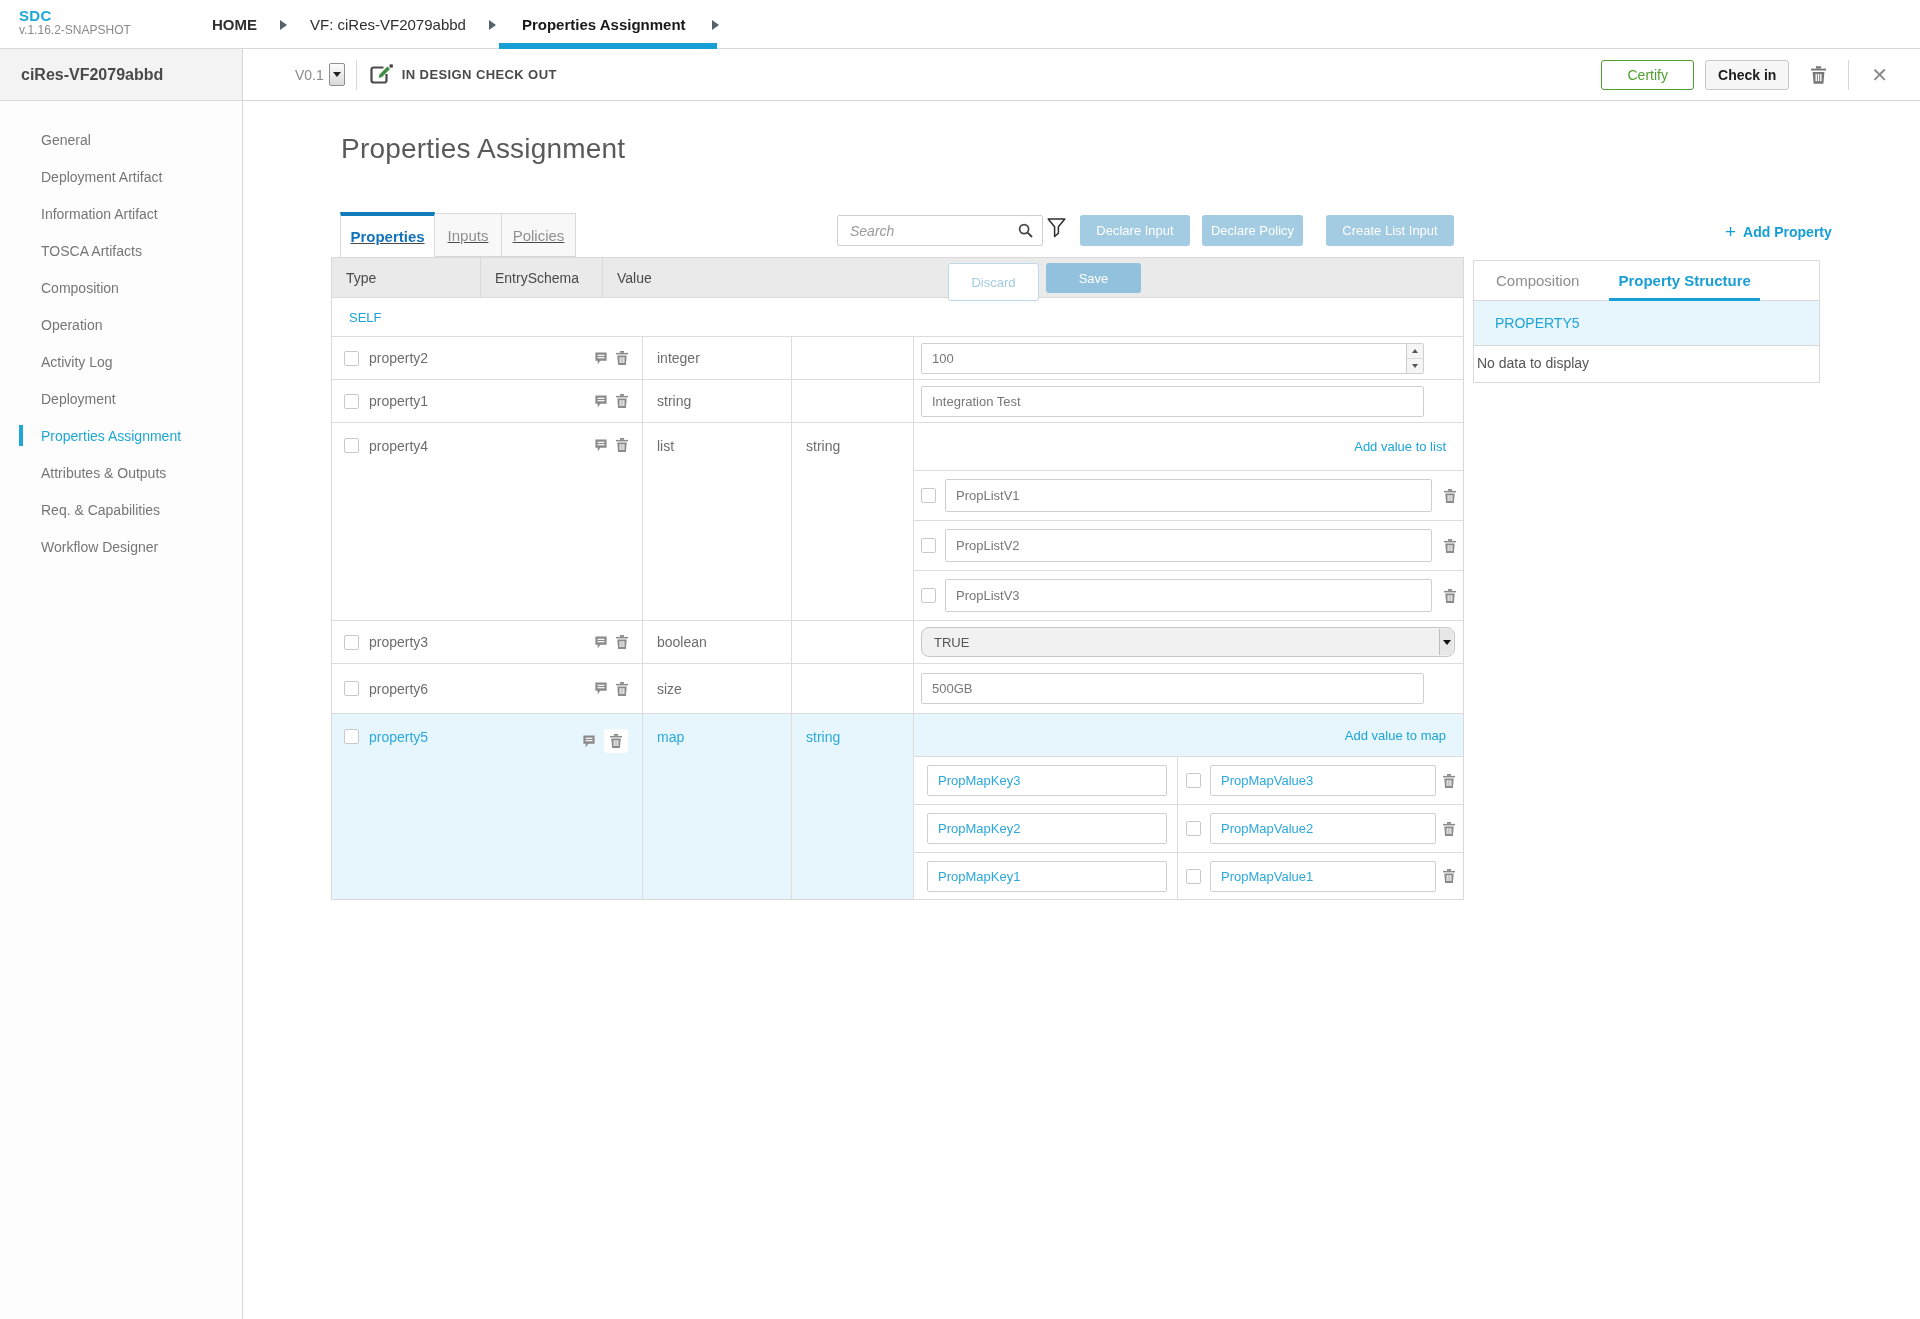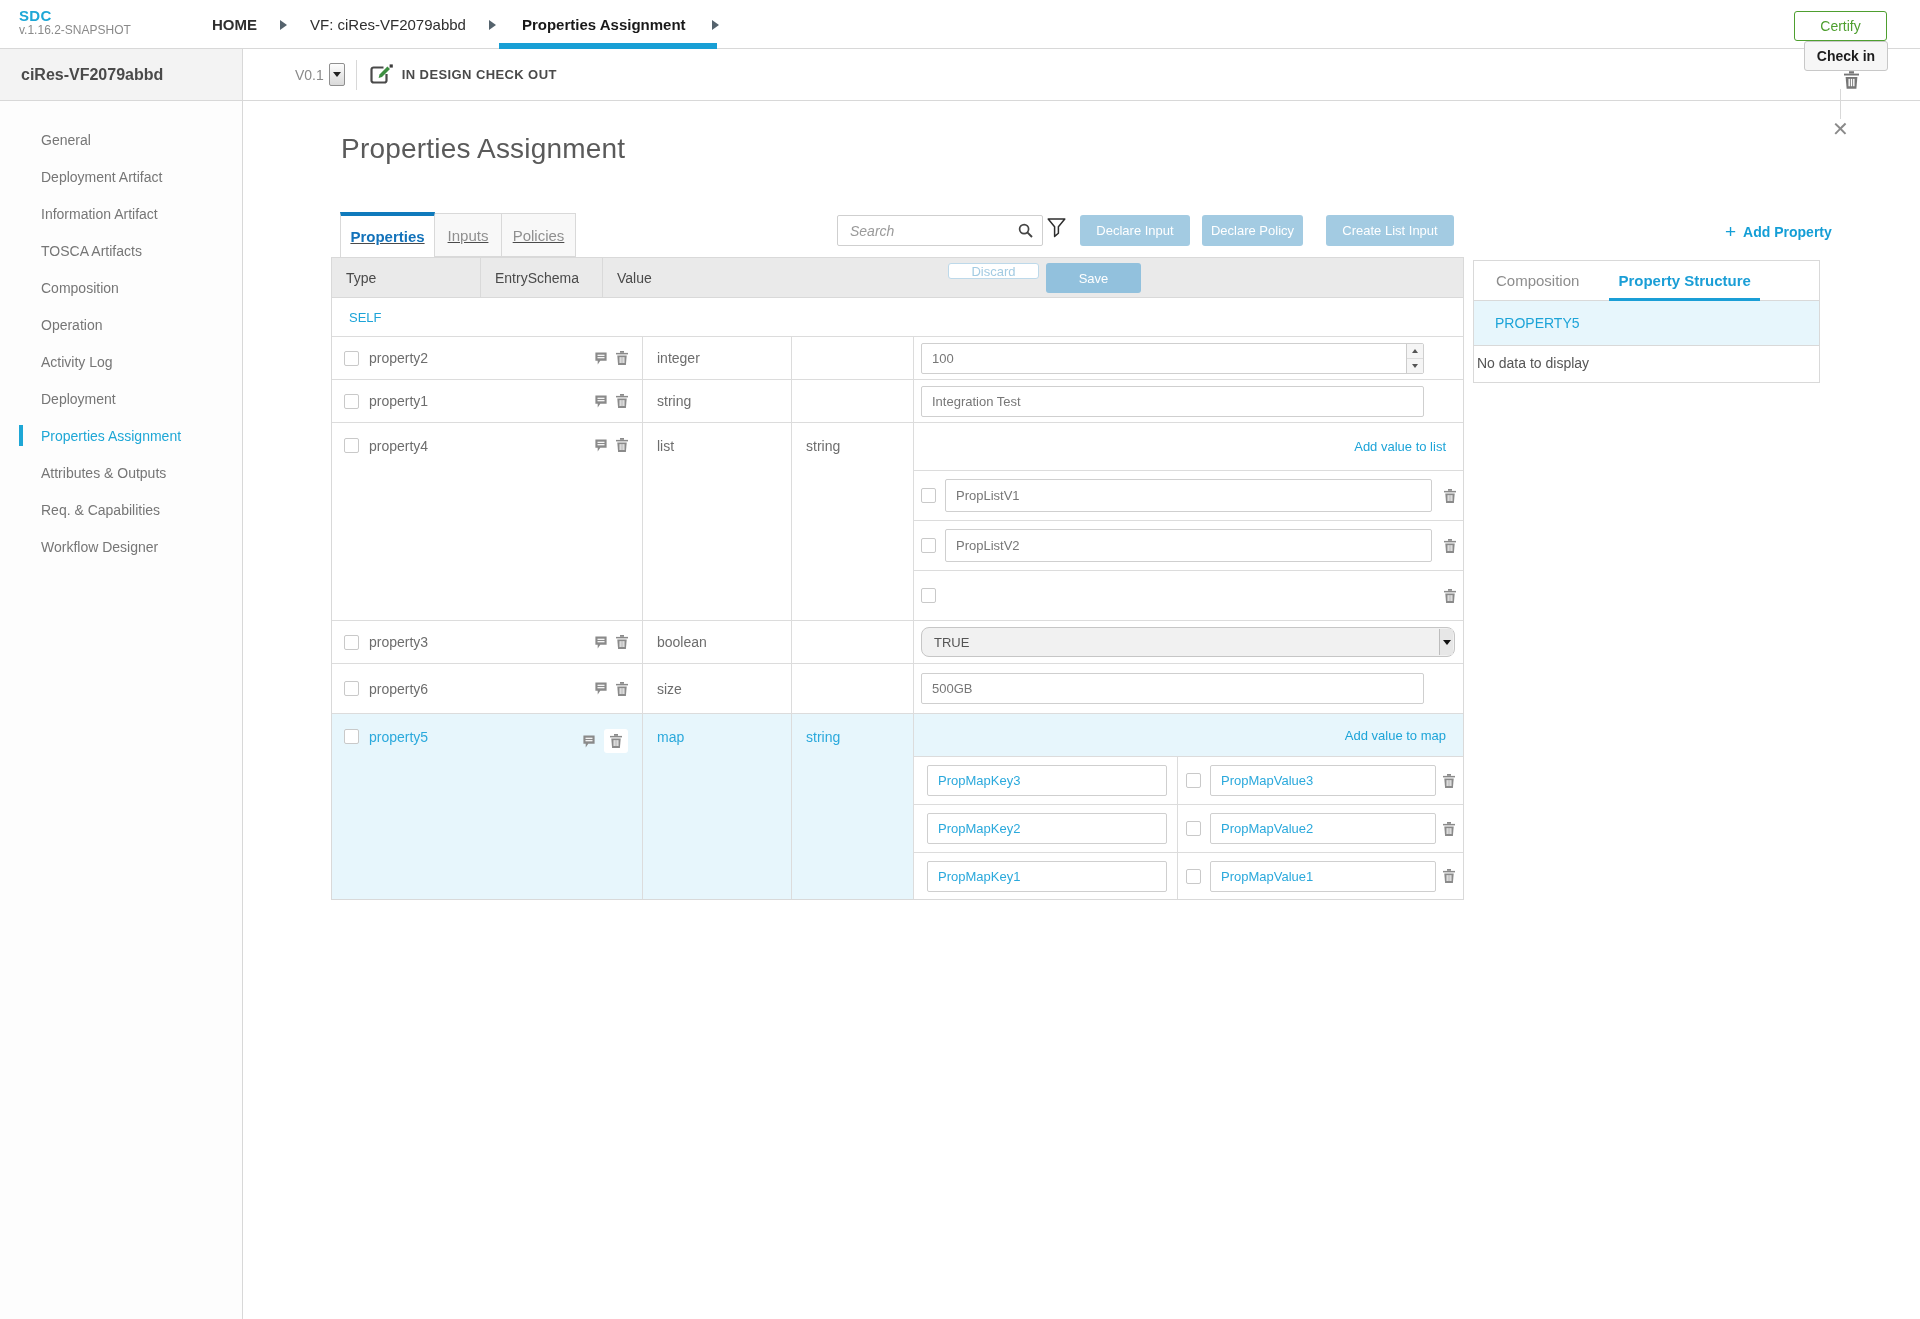--- a/index.html
+++ b/index.html
@@ -35,21 +35,21 @@
 
   
   .toolbar { height:52px; border-bottom:1px solid #d8d8d8; display:flex; align-items:center; }
   .tb-left { display:flex; align-items:center; margin-left:52px; }
   .version-label { font-size:14px; color:#8a8a8a; }
   .mini-select { width:16px; height:23px; margin-left:5px; border:1px solid #8f8f8f; border-radius:2px; background:linear-gradient(#fdfdfd,#d9d9d9); display:flex; align-items:center; justify-content:center; cursor:pointer; }
   .mini-select i { width:0; height:0; border-top:5px solid #222; border-left:4px solid transparent; border-right:4px solid transparent; }
   .tb-divider { width:1px; height:30px; background:#d8d8d8; margin:0 12px 0 11px; }
   .checkout-icon { display:flex; margin-right:9px; }
   .status-label { font-size:13px; font-weight:700; color:#4a4a4a; letter-spacing:.4px; }
-  .tb-right { display:flex; align-items:center; margin-left:auto; margin-right:32px;flex-direction:column; }
+  .tb-right { display:flex; align-items:center; margin-left:auto; margin-right:32px; }
   .btn-certify { width:93px; height:30px; background:#fff; border:1px solid #4e9f2f; border-radius:3px; color:#4e9f2f; font-size:14px; font-family:inherit; cursor:pointer; }
   .btn-checkin { width:84px; height:30px; margin-left:11px; background:#f6f6f6; border:1px solid #c8c8c8; border-radius:3px; color:#1c1c1c; font-size:14px; font-weight:600; font-family:inherit; cursor:pointer; }
   .tb-trash { margin-left:22px; color:#767676; cursor:pointer; display:flex; }
   .tb-sep { width:1px; height:30px; background:#d8d8d8; margin:0 22px; }
   .tb-close { font-size:20px; color:#8a8a8a; cursor:pointer; line-height:1; }
 
   
   .page-title { position:absolute; left:98px; top:84px; font-size:28px; font-weight:400; color:#5a5a5a; letter-spacing:.2px; }
 
   
@@ -77,21 +77,21 @@
   .prop-table { position:absolute; left:88px; top:208px; width:1133px; border:1px solid #d9d9d9; background:#fff; }
   .t-header { height:40px; background:#eaeaea; border-bottom:1px solid #d9d9d9; display:flex; align-items:center; }
   .hc { height:100%; display:flex; align-items:center; font-size:14px; color:#4a4a4a; border-right:1px solid #d9d9d9; }
   .hc:last-child { border-right:none; }
   .col-name { width:311px; padding-left:16px; }
   .col-type { width:149px; padding-left:14px; }
   .col-schema { width:122px; padding-left:14px; }
   .col-value { width:549px; padding-left:14px; position:relative; }
   .sort-arrow { width:0; height:0; border-top:5px solid #9a9a9a; border-left:4px solid transparent; border-right:4px solid transparent; margin-left:7px; margin-top:2px; }
   .hdr-btns { position:absolute; right:11px; top:5px; display:flex; }
-  .btn-discard { width:91px; height:16px; background:#fff; border:1px solid #bdd9ea; border-radius:3px; color:#a3cbe2; font-size:13px; font-family:inherit; cursor:pointer; }
+  .btn-discard { width:91px; height:38px; background:#fff; border:1px solid #bdd9ea; border-radius:3px; color:#a3cbe2; font-size:13px; font-family:inherit; cursor:pointer; }
   .btn-save { width:95px; height:30px; margin-left:7px; background:#92c1dd; border:none; border-radius:3px; color:#fff; font-size:13px; font-family:inherit; cursor:pointer; }
 
   .group-row { height:39px; display:flex; align-items:center; padding-left:17px; border-bottom:1px solid #dcdcdc; font-size:13px; color:#1da4d8; cursor:pointer; }
 
   .t-row { display:flex; border-bottom:1px solid #dcdcdc; }
   .t-row:last-child { border-bottom:none; }
   .cell { border-right:1px solid #dcdcdc; }
   .cell:last-child { border-right:none; }
   .c-name { width:311px; display:flex; align-items:center; padding-left:12px; }
   .c-type { width:149px; display:flex; align-items:center; padding-left:14px; font-size:14px; color:#6d6d6d; }
@@ -393,20 +393,21 @@
               <span class="cb"></span>
               <input class="value-input" type="text" value="PropListV2" style="">
               <span class="icon-btn">
                   <svg width="12" height="14">
                     <use href="#icon-trash"></use>
                   </svg>
                 </span>
             </div>
             <div class="sub-row">
               <span class="cb"></span>
+              <input class="value-input" type="text" value="PropListV3" style="">
               <span class="icon-btn">
                   <svg width="12" height="14">
                     <use href="#icon-trash"></use>
                   </svg>
                 </span>
             </div>
           </div>
         </div>
 
         <div class="t-row r43">

